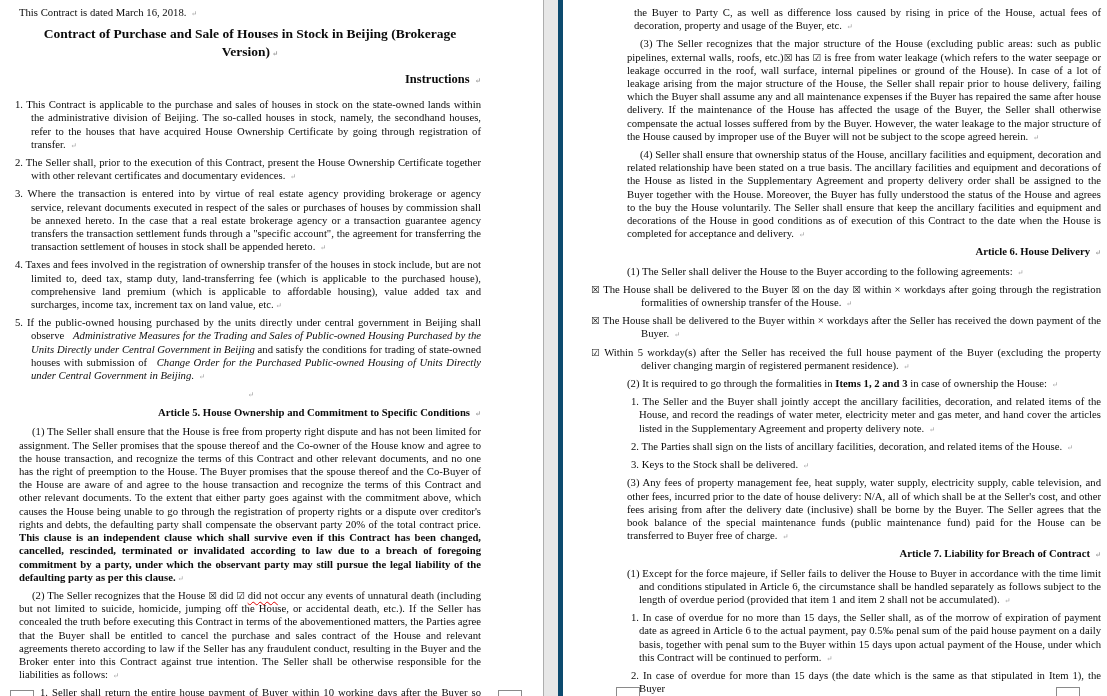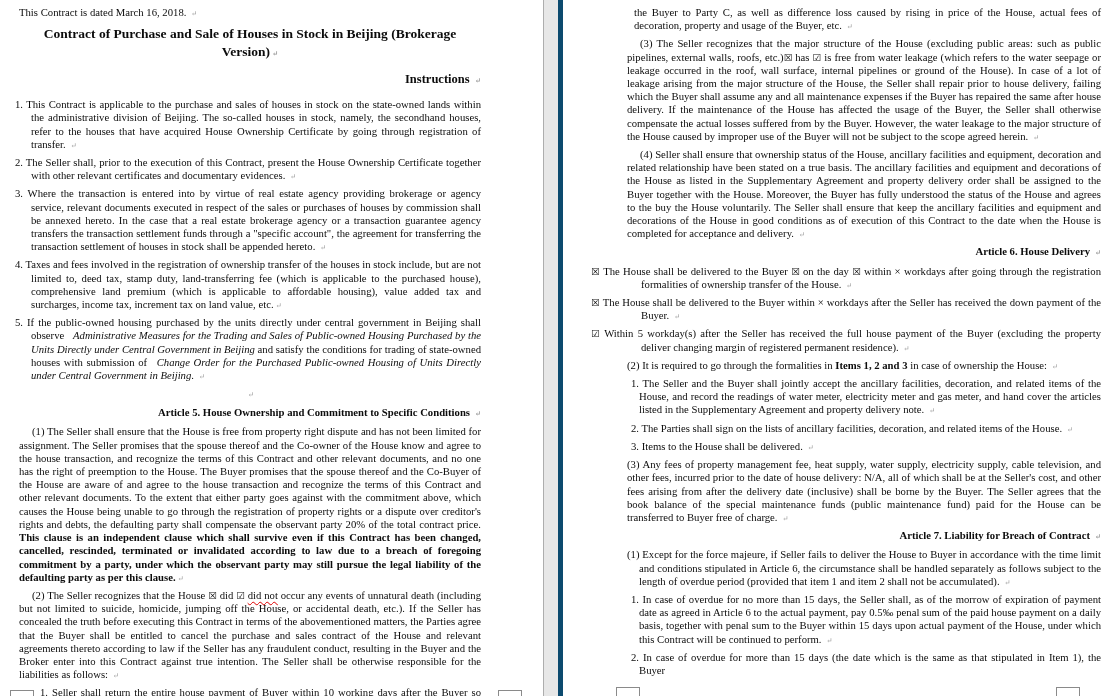--- a/index.html
+++ b/index.html
@@ -55,27 +55,28 @@
 </div>
 
 <div id="gutter"></div>
 
 <div class="page" id="page2">
   <div class="content">
       <div class="blk cont"><span>the Buyer to Party C, as well as difference loss caused by rising in price of the House, actual fees of decoration, property and usage of the Buyer, etc. </span><span class="pmark">↵</span></div>
       <div class="blk pi"><span>(3) The Seller recognizes that the major structure of the House (excluding public areas: such as public pipelines, external walls, roofs, etc.)</span><span class="cbx">☒</span><span> has </span><span class="cbx">☑</span><span> is free from water leakage (which refers to the water seepage or leakage occurred in the roof, wall surface, internal pipelines or ground of the House). In case of a lot of leakage arising from the major structure of the House, the Seller shall repair prior to house delivery, failing which the Buyer shall assume any and all maintenance expenses if the Buyer has repaired the same after house delivery. If the maintenance of the House has affected the usage of the Buyer, the Seller shall otherwise compensate the actual losses suffered from by the Buyer. However, the water leakage to the major structure of the House caused by improper use of the Buyer will not be subject to the scope agreed herein. </span><span class="pmark">↵</span></div>
       <div class="blk pi"><span>(4) Seller shall ensure that ownership status of the House, ancillary facilities and equipment, decoration and related relationship have been stated on a true basis. The ancillary facilities and equipment and decorations of the House as listed in the Supplementary Agreement and property delivery order shall be assigned to the Buyer together with the House. Moreover, the Buyer has fully understood the status of the House and agrees to the buy the House voluntarily. The Seller shall ensure that keep the ancillary facilities and equipment and decorations of the House in good conditions as of execution of this Contract to the date when the House is completed for acceptance and delivery. </span><span class="pmark">↵</span></div>
       <div class="blk ah"><span>Article 6. House Delivery </span><span class="pmark">↵</span></div>
+      <div class="blk p"><span>(1) The Seller shall deliver the House to the Buyer according to the following agreements: </span><span class="pmark">↵</span></div>
       <div class="blk cb"><span class="cbx">☒ </span><span>The House shall be delivered to the Buyer </span><span class="cbx">☒</span><span> on the day </span><span class="cbx">☒</span><span> within</span><span class="u">  ×  </span><span>workdays after going through the registration formalities of ownership transfer of the House. </span><span class="pmark">↵</span></div>
       <div class="blk cb"><span class="cbx">☒ </span><span>The House shall be delivered to the Buyer within </span><span class="u">  ×  </span><span>workdays after the Seller has received the down payment of the Buyer. </span><span class="pmark">↵</span></div>
       <div class="blk cb"><span class="cbx">☑ </span><span>Within</span><span class="u"> 5 </span><span>workday(s) after the Seller has received the full house payment of the Buyer (excluding the property deliver changing margin of registered permanent residence). </span><span class="pmark">↵</span></div>
       <div class="blk p"><span>(2) It is required to go through the formalities in </span><span class="b u">Items 1, 2 and 3 </span><span>in case of ownership the House: </span><span class="pmark">↵</span></div>
       <div class="blk li"><span>1. </span><span>The Seller and the Buyer shall jointly accept the ancillary facilities, decoration, and related items of the House, and record the readings of water meter, electricity meter and gas meter, and hand cover the articles listed in the Supplementary Agreement and property delivery note. </span><span class="pmark">↵</span></div>
       <div class="blk li"><span>2. </span><span>The Parties shall sign on the lists of ancillary facilities, decoration, and related items of the House. </span><span class="pmark">↵</span></div>
-      <div class="blk li"><span>3. </span><span>Items to the House shall be delivered. </span><span class="pmark">↵</span></div>
+      <div class="blk li"><span>3. </span><span>Keys to the Stock shall be delivered. </span><span class="pmark">↵</span></div>
       <div class="blk p"><span>(3) Any fees of property management fee, heat supply, water supply, electricity supply, cable television, and other fees, incurred prior to the date of house delivery: </span><span class="u">N/A</span><span>, all of which shall be at the Seller's cost, and other fees arising from after the delivery date (inclusive) shall be borne by the Buyer. The Seller agrees that the book balance of the special maintenance funds (public maintenance fund) paid for the House can be transferred to Buyer free of charge. </span><span class="pmark">↵</span></div>
       <div class="blk ah"><span>Article 7. Liability for Breach of Contract </span><span class="pmark">↵</span></div>
       <div class="blk ph"><span>(1) Except for the force majeure, if Seller fails to deliver the House to Buyer in accordance with the time limit and conditions stipulated in Article 6, the circumstance shall be handled separately as follows subject to the length of overdue period (provided that item 1 and item 2 shall not be accumulated). </span><span class="pmark">↵</span></div>
       <div class="blk li"><span>1. </span><span>In case of overdue for </span><span class="u">no more than 15 days</span><span>, the Seller shall, as of the morrow of expiration of payment date as agreed in Article 6 to the actual payment, pay </span><span class="u">0.5‰ </span><span>penal sum of the paid house payment on a daily basis, together with penal sum to the Buyer within</span><span class="u"> 15 </span><span>days upon actual payment of the House, under which this Contract will be continued to perform. </span><span class="pmark">↵</span></div>
       <div class="blk li"><span>2. </span><span>In case of overdue for </span><span class="u">more than 15 days </span><span>(the date which is the same as that stipulated in Item 1), the Buyer</span></div>
     </div>
   <div class="corner" style="left:53px;top:687px;"></div>
   <div class="corner" style="left:493px;top:687px;"></div>
 </div>
 

